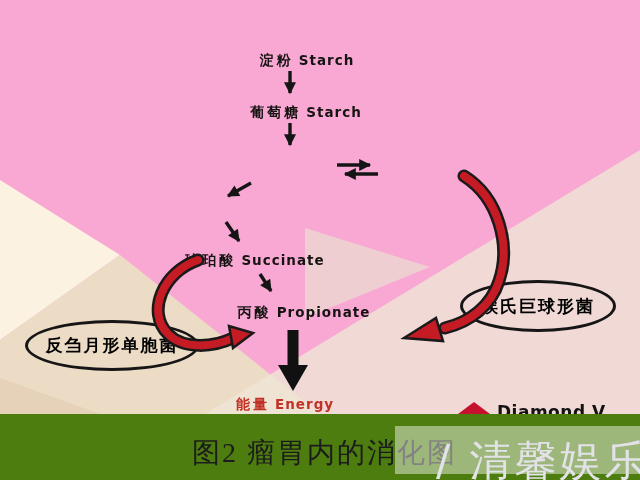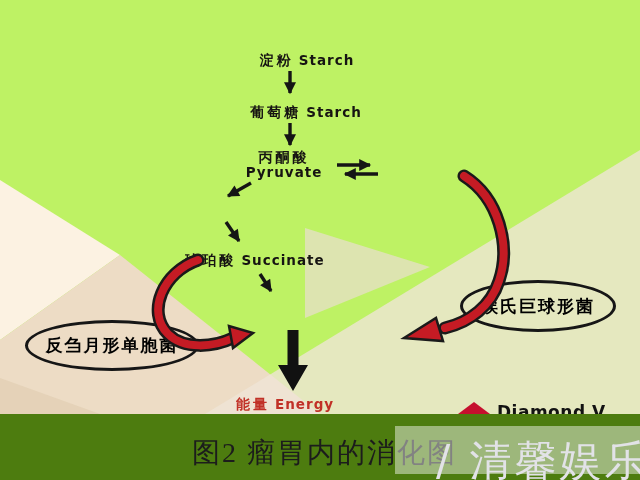--- a/index.html
+++ b/index.html
@@ -3,21 +3,21 @@
 <meta charset="utf-8">
 <style>
   html,body{margin:0;padding:0;}
   body{
     width:640px;height:480px;position:relative;overflow:hidden;
     font-family:"DejaVu Sans","Liberation Sans",sans-serif;
     background:#fff;
   }
   .stage{position:absolute;left:0;top:0;width:640px;height:480px;}
   
-  .fig-area{position:absolute;left:0;top:0;width:640px;height:414px;background:#bef264;overflow:hidden;}
+  .fig-area{position:absolute;left:0;top:0;width:640px;height:414px;background:#f9a8d4;overflow:hidden;}
   .bgshape{position:absolute;left:0;top:0;width:640px;height:414px;}
   .bg-light{background:#fcf2e2;clip-path:polygon(0px 180px,120px 255px,0px 340px);}
   .bg-tan{background:#eddcc5;clip-path:polygon(0px 340px,120px 255px,320px 414px,0px 414px);}
   .bg-band{background:#efe5d6;opacity:.8;clip-path:polygon(640px 150px,640px 414px,205px 414px);}
   .bg-chev{background:#e9ded0;opacity:.7;clip-path:polygon(305px 228px,430px 267px,305px 318px);}
   .bg-dark{background:#e2cfb4;opacity:.8;clip-path:polygon(0px 378px,100px 414px,0px 414px);}
   
   .node{position:absolute;transform:translateX(-50%);white-space:nowrap;text-align:center;color:#161412;}
   .zh{font-weight:bold;font-size:14px;letter-spacing:3px;}
   .en{font-weight:bold;font-size:13.5px;letter-spacing:1px;}
@@ -61,32 +61,32 @@
     <div class="node" style="left:307px;top:50px;">
       <span class="zh">淀粉</span>
       <span class="en">Starch</span>
     </div>
 
     <div class="node" style="left:306px;top:102px;">
       <span class="zh">葡萄糖</span>
       <span class="en">Starch</span>
     </div>
 
-    <div class="node stack" style="left:284px;top:150px;">
-      <div class="zh">丙酮酸</div>
-      <div class="en">Pyruvate</div>
-    </div>
 
 
 
     <div class="node" style="left:255px;top:250px;">
       <span class="zh">琥珀酸</span>
       <span class="en">Succinate</span>
     </div>
 
+    <div class="node" style="left:304px;top:302px;">
+      <span class="zh">丙酸</span>
+      <span class="en">Propionate</span>
+    </div>
 
     <div class="node energy" style="left:285px;top:394px;">
       <span class="zh">能量</span>
       <span class="en">Energy</span>
     </div>
 
     <div class="oval oval-left">
       <span class="zh">反刍月形单胞菌</span>
     </div>
     <div class="oval oval-right">

